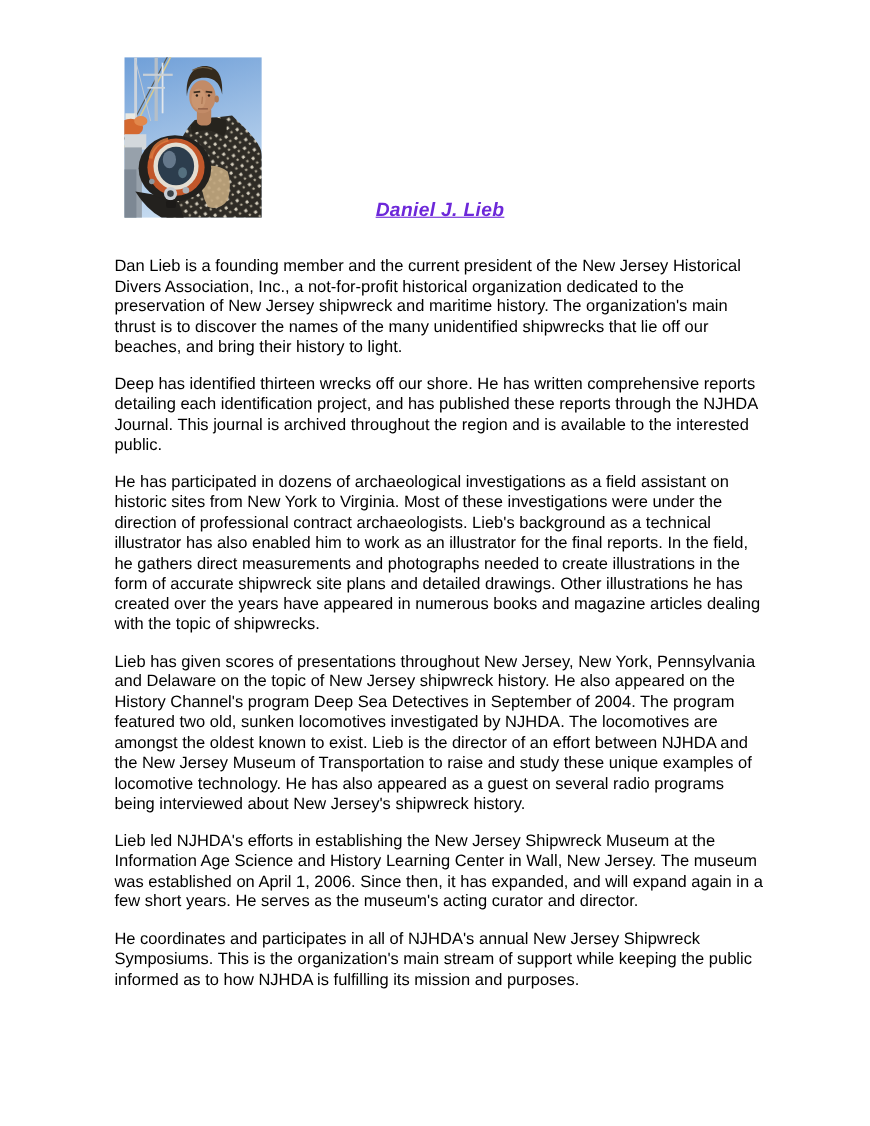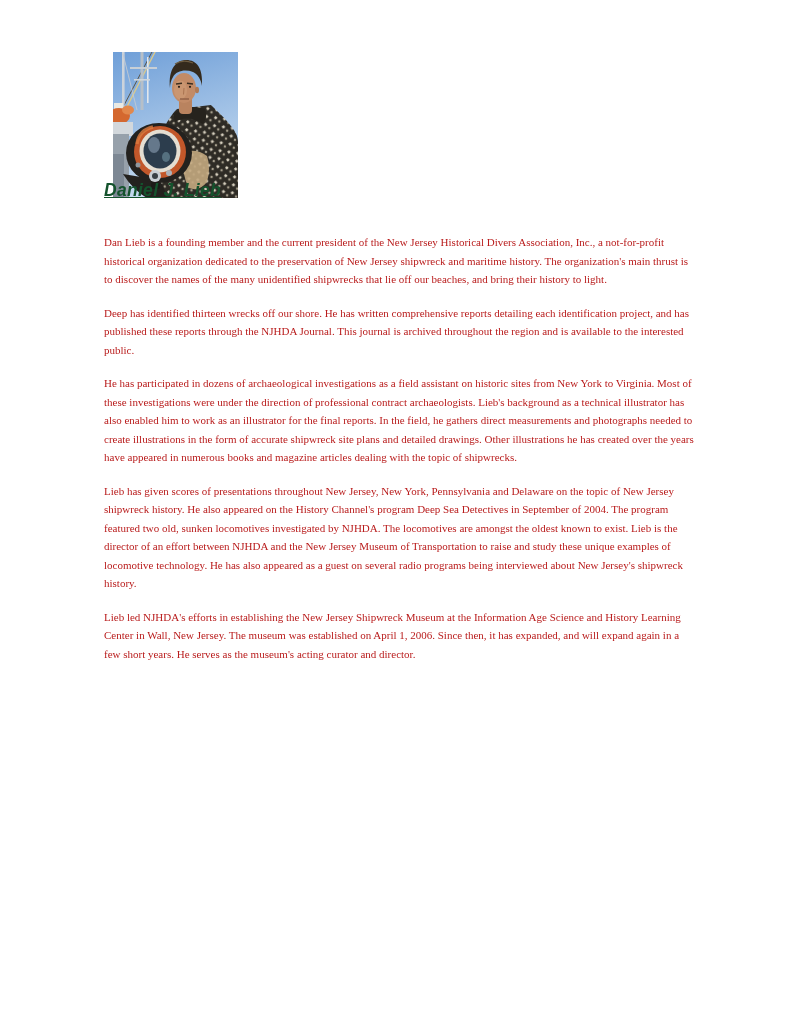--- a/index.html
+++ b/index.html
@@ -20,36 +20,36 @@
     width: 125px;
     height: 146px;
   }
   .photo svg { display: block; width: 100%; height: 100%; }
   .doc-title {
     position: absolute;
     left: 104px;
     top: 180px;
     width: 592px;
     margin: 0;
+    text-align: center;
     font-size: 17.5px;
     font-weight: bold;
     font-style: italic;
     text-decoration: underline;
     letter-spacing: 0.3px;
-    color: #14532d;
+    color: #6d28d9;
   }
   .bio {
     position: absolute;
     left: 104px;
     top: 233px;
     width: 592px;
-    font-size: 11px;
+    font-size: 15px;
     line-height: 18.5px;
-    color: #b91c1c;
-    font-family: Liberation Serif, serif;
+    color: #000000;
   }
   .bio p { margin: 0 0 15px 0; }
 </style>
 </head>
 <body>
 
 <div class="page">
 
   <div class="photo" title="Dan Lieb holding an orange commercial diving helmet in front of boat masts and blue sky">
     <svg viewBox="0 0 125 146" preserveAspectRatio="none">
@@ -129,15 +129,16 @@
   </div>
 
   <h1 class="doc-title">Daniel J. Lieb</h1>
 
   <div class="bio">
     <p>Dan Lieb is a founding member and the current president of the New Jersey Historical Divers Association, Inc., a not-for-profit historical organization dedicated to the preservation of New Jersey shipwreck and maritime history. The organization's main thrust is to discover the names of the many unidentified shipwrecks that lie off our beaches, and bring their history to light.</p>
     <p>Deep has identified thirteen wrecks off our shore. He has written comprehensive reports detailing each identification project, and has published these reports through the NJHDA Journal. This journal is archived throughout the region and is available to the interested public.</p>
     <p>He has participated in dozens of archaeological investigations as a field assistant on historic sites from New York to Virginia. Most of these investigations were under the direction of professional contract archaeologists. Lieb's background as a technical illustrator has also enabled him to work as an illustrator for the final reports. In the field, he gathers direct measurements and photographs needed to create illustrations in the form of accurate shipwreck site plans and detailed drawings. Other illustrations he has created over the years have appeared in numerous books and magazine articles dealing with the topic of shipwrecks.</p>
     <p>Lieb has given scores of presentations throughout New Jersey, New York, Pennsylvania and Delaware on the topic of New Jersey shipwreck history. He also appeared on the History Channel's program Deep Sea Detectives in September of 2004. The program featured two old, sunken locomotives investigated by NJHDA. The locomotives are amongst the oldest known to exist. Lieb is the director of an effort between NJHDA and the New Jersey Museum of Transportation to raise and study these unique examples of locomotive technology. He has also appeared as a guest on several radio programs being interviewed about New Jersey's shipwreck history.</p>
     <p>Lieb led NJHDA's efforts in establishing the New Jersey Shipwreck Museum at the Information Age Science and History Learning Center in Wall, New Jersey. The museum was established on April 1, 2006. Since then, it has expanded, and will expand again in a few short years. He serves as the museum's acting curator and director.</p>
+    <p>He coordinates and participates in all of NJHDA's annual New Jersey Shipwreck Symposiums. This is the organization's main stream of support while keeping the public informed as to how NJHDA is fulfilling its mission and purposes.</p>
   </div>
 
 </div>
 
 </body></html>

